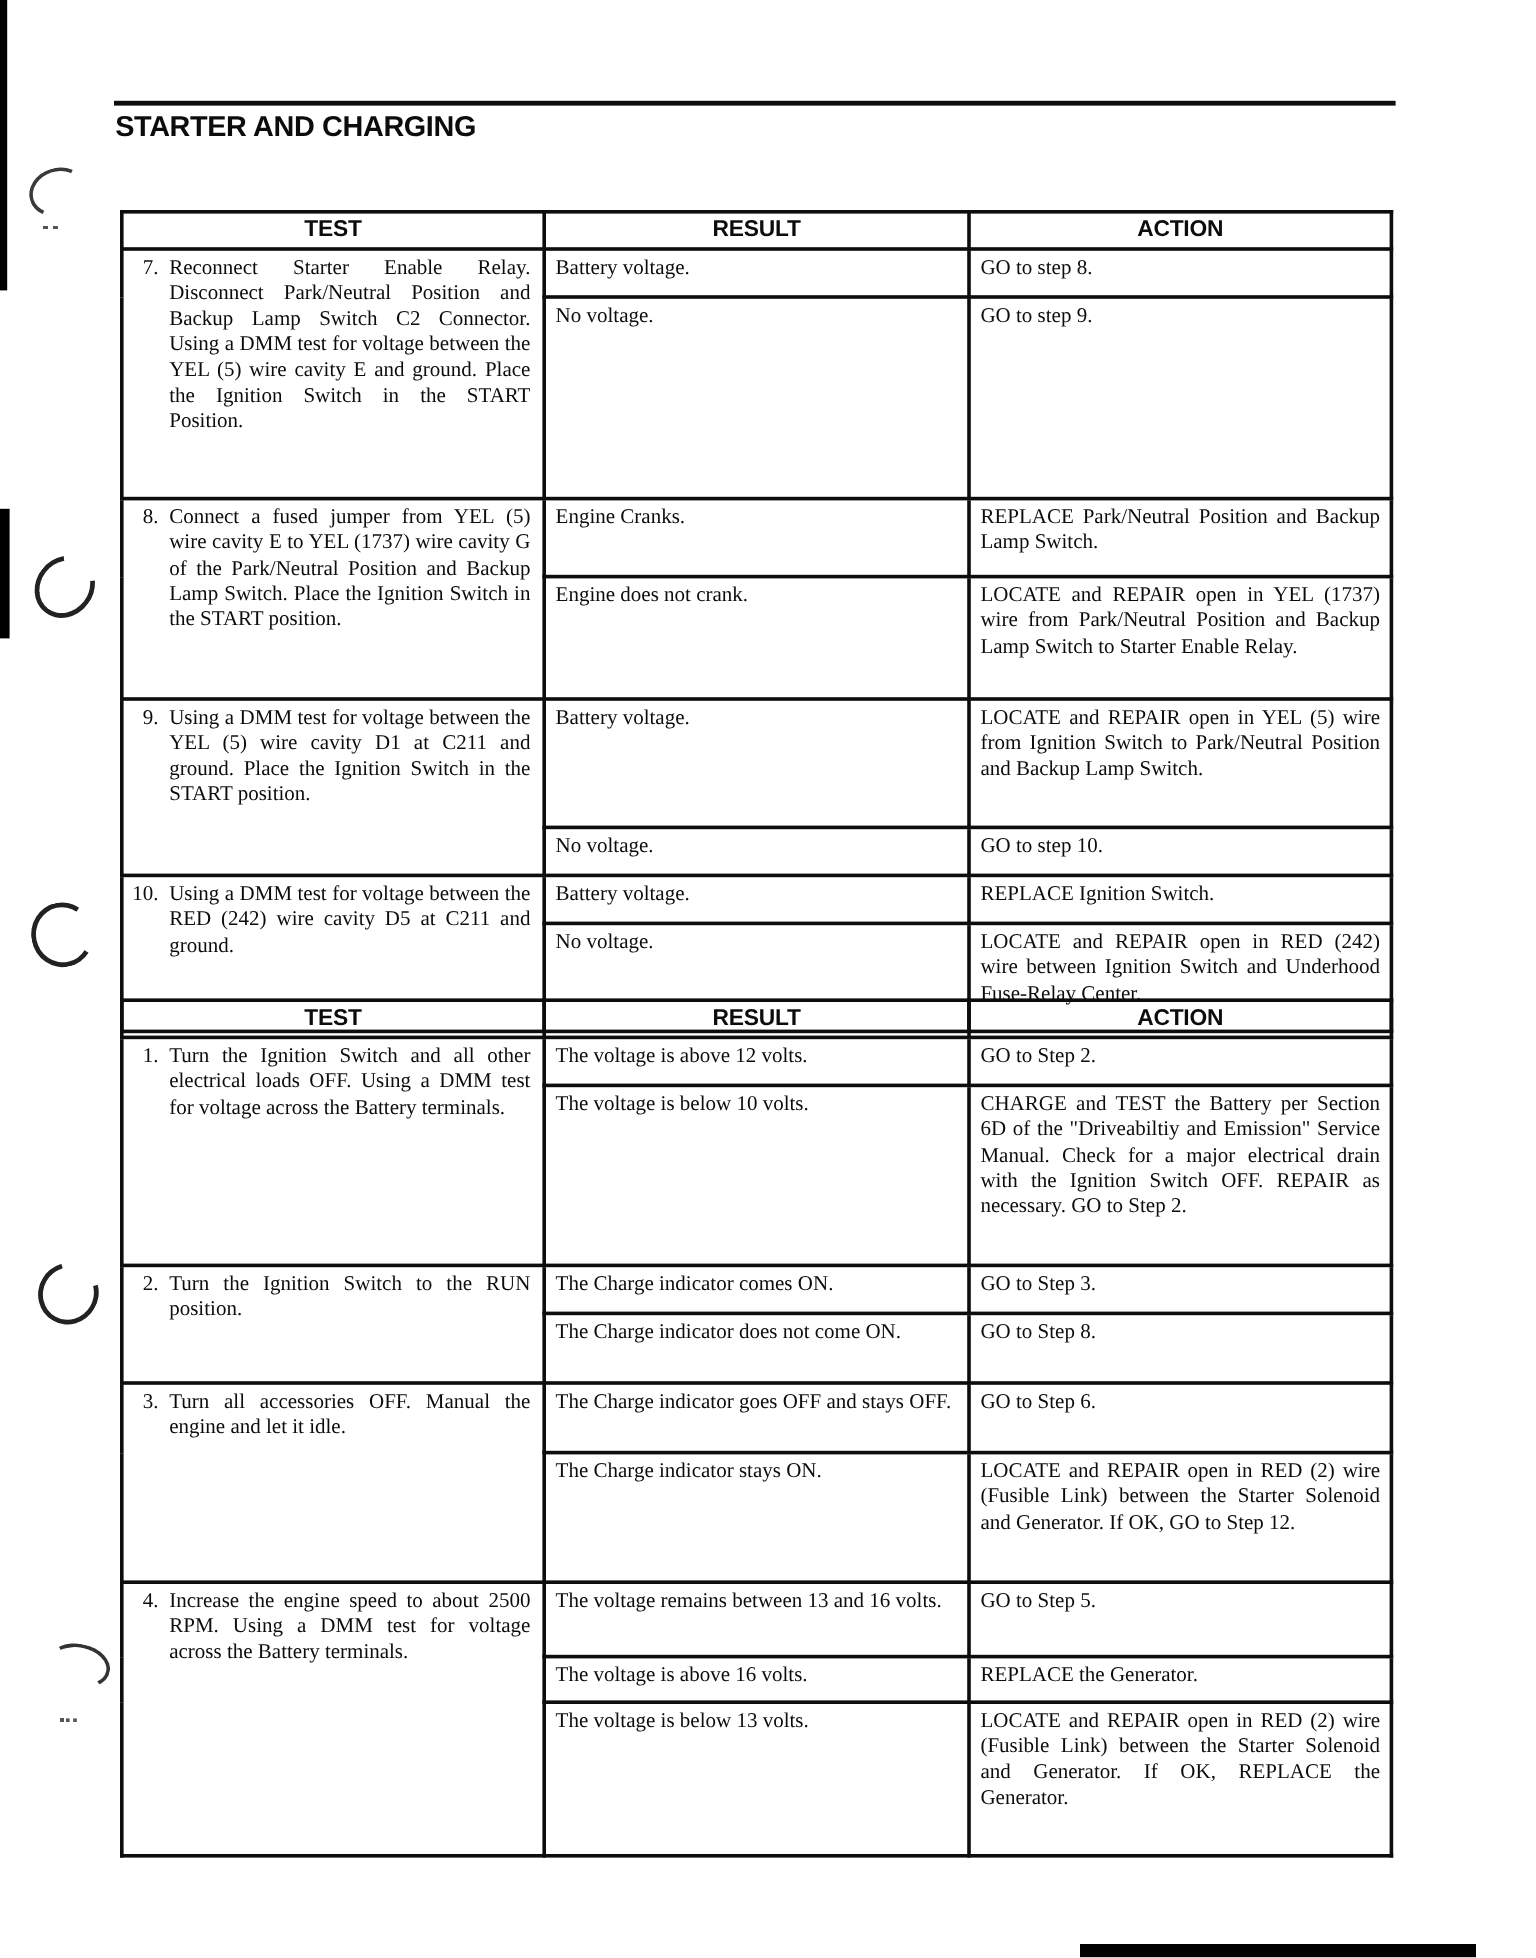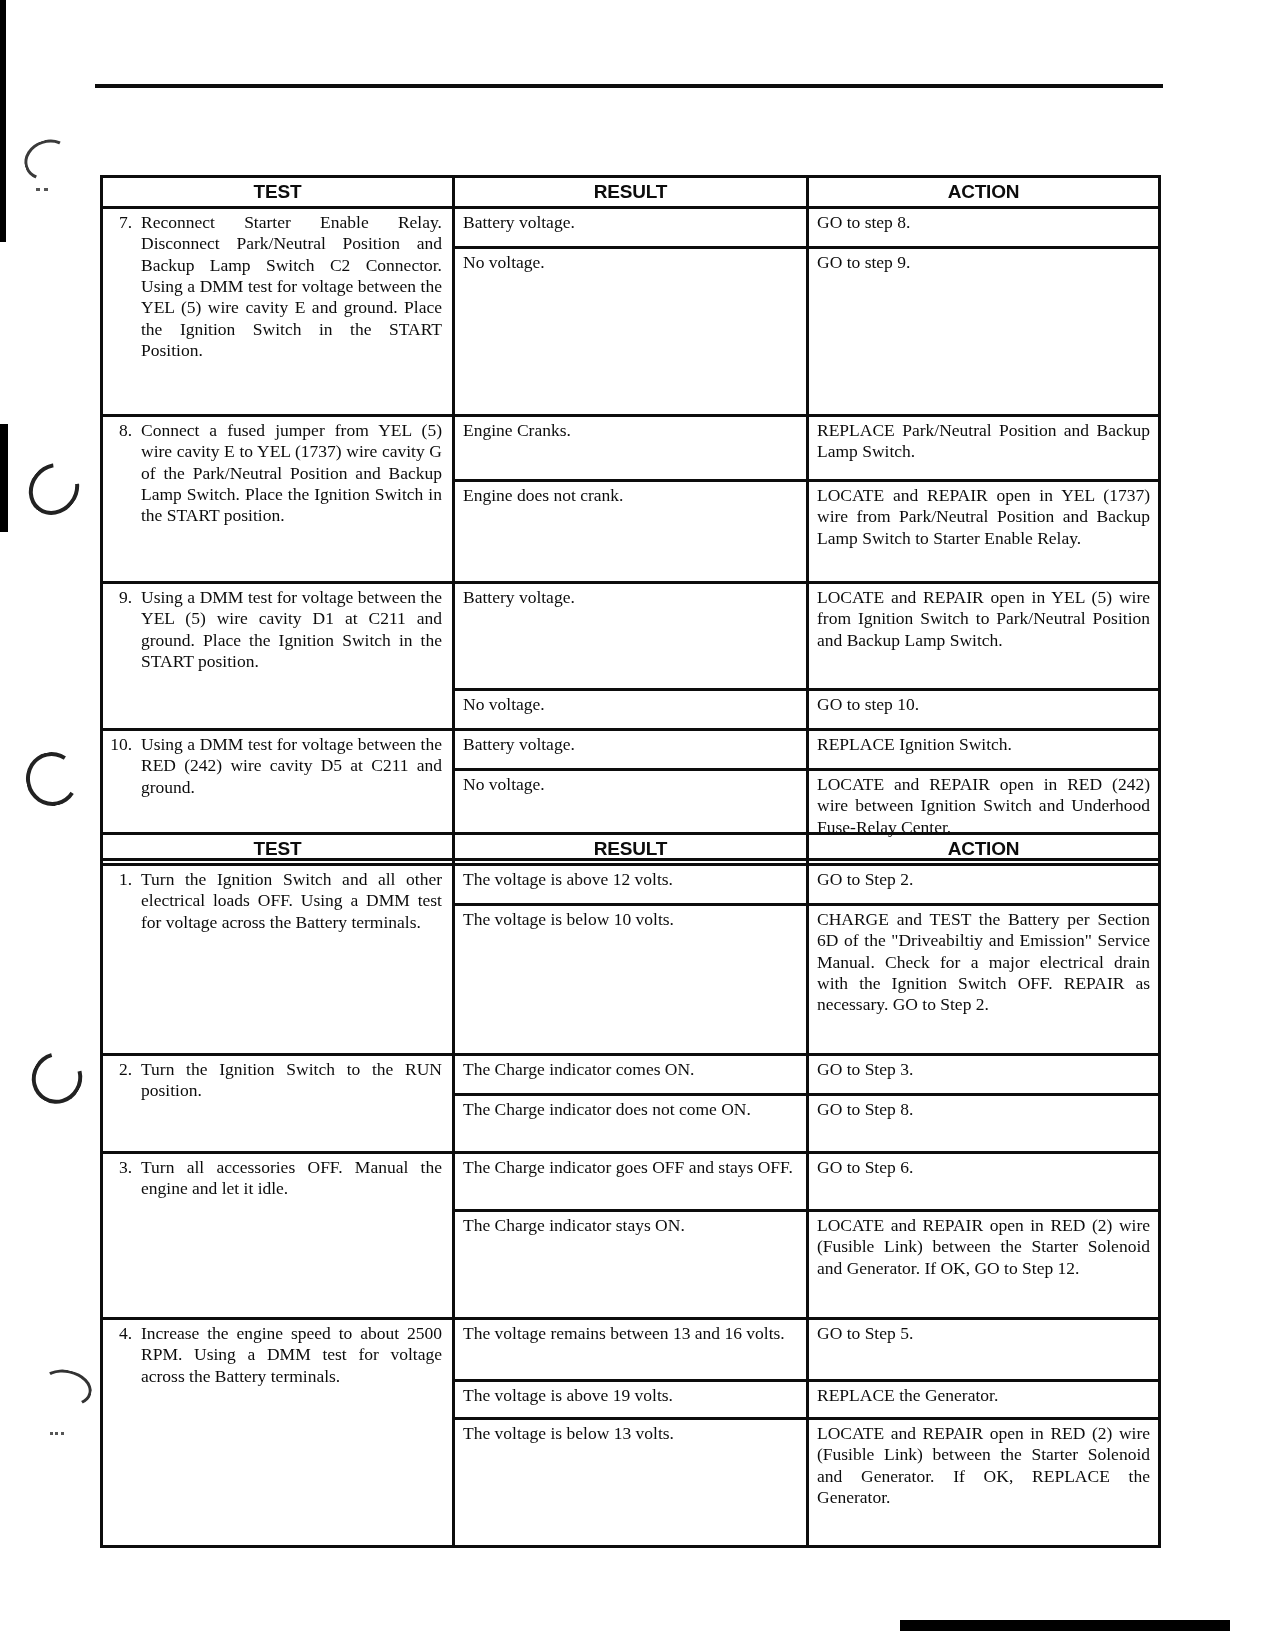--- a/index.html
+++ b/index.html
@@ -83,20 +83,21 @@
   <div class="edge-strip bottom-bar"></div>
   <div class="binder-mark mark-1"></div>
   <div class="dash-1"></div>
   <div class="binder-mark mark-2"></div>
   <div class="binder-mark mark-3"></div>
   <div class="binder-mark mark-4"></div>
   <div class="binder-mark mark-5"></div>
   <div class="dash-5"></div>
 
   <div class="header-rule"></div>
+  <div class="section-title">STARTER AND CHARGING</div>
 
   <table class="doc-table t1">
     <colgroup>
         <col style="width:352px">
         <col style="width:354px">
         <col style="width:352px">
       </colgroup>
     <thead>
       <tr>
         <th>TEST</th>
@@ -231,21 +232,21 @@
         <td class="test-cell" rowspan="3">
           <div class="test-flex">
             <span class="step-num">4.</span>
             <span class="test-text">Increase the engine speed to about 2500 RPM. Using a DMM test for voltage across the Battery terminals.</span>
           </div>
         </td>
         <td class="result-cell" style="height:52px">The voltage remains between 13 and 16 volts.</td>
         <td class="action-cell">GO to Step 5.</td>
       </tr>
       <tr>
-        <td class="result-cell" style="height:28px">The voltage is above 19 volts.</td>
+        <td class="result-cell" style="height:28px">The voltage is above 16 volts.</td>
         <td class="action-cell">REPLACE the Generator.</td>
       </tr>
       <tr>
         <td class="result-cell" style="height:118px">The voltage is below 13 volts.</td>
         <td class="action-cell">LOCATE and REPAIR open in RED (2) wire (Fusible Link) between the Starter Solenoid and Generator. If OK, REPLACE the Generator.</td>
       </tr>
     </tbody>
   </table>
 
 </div>

